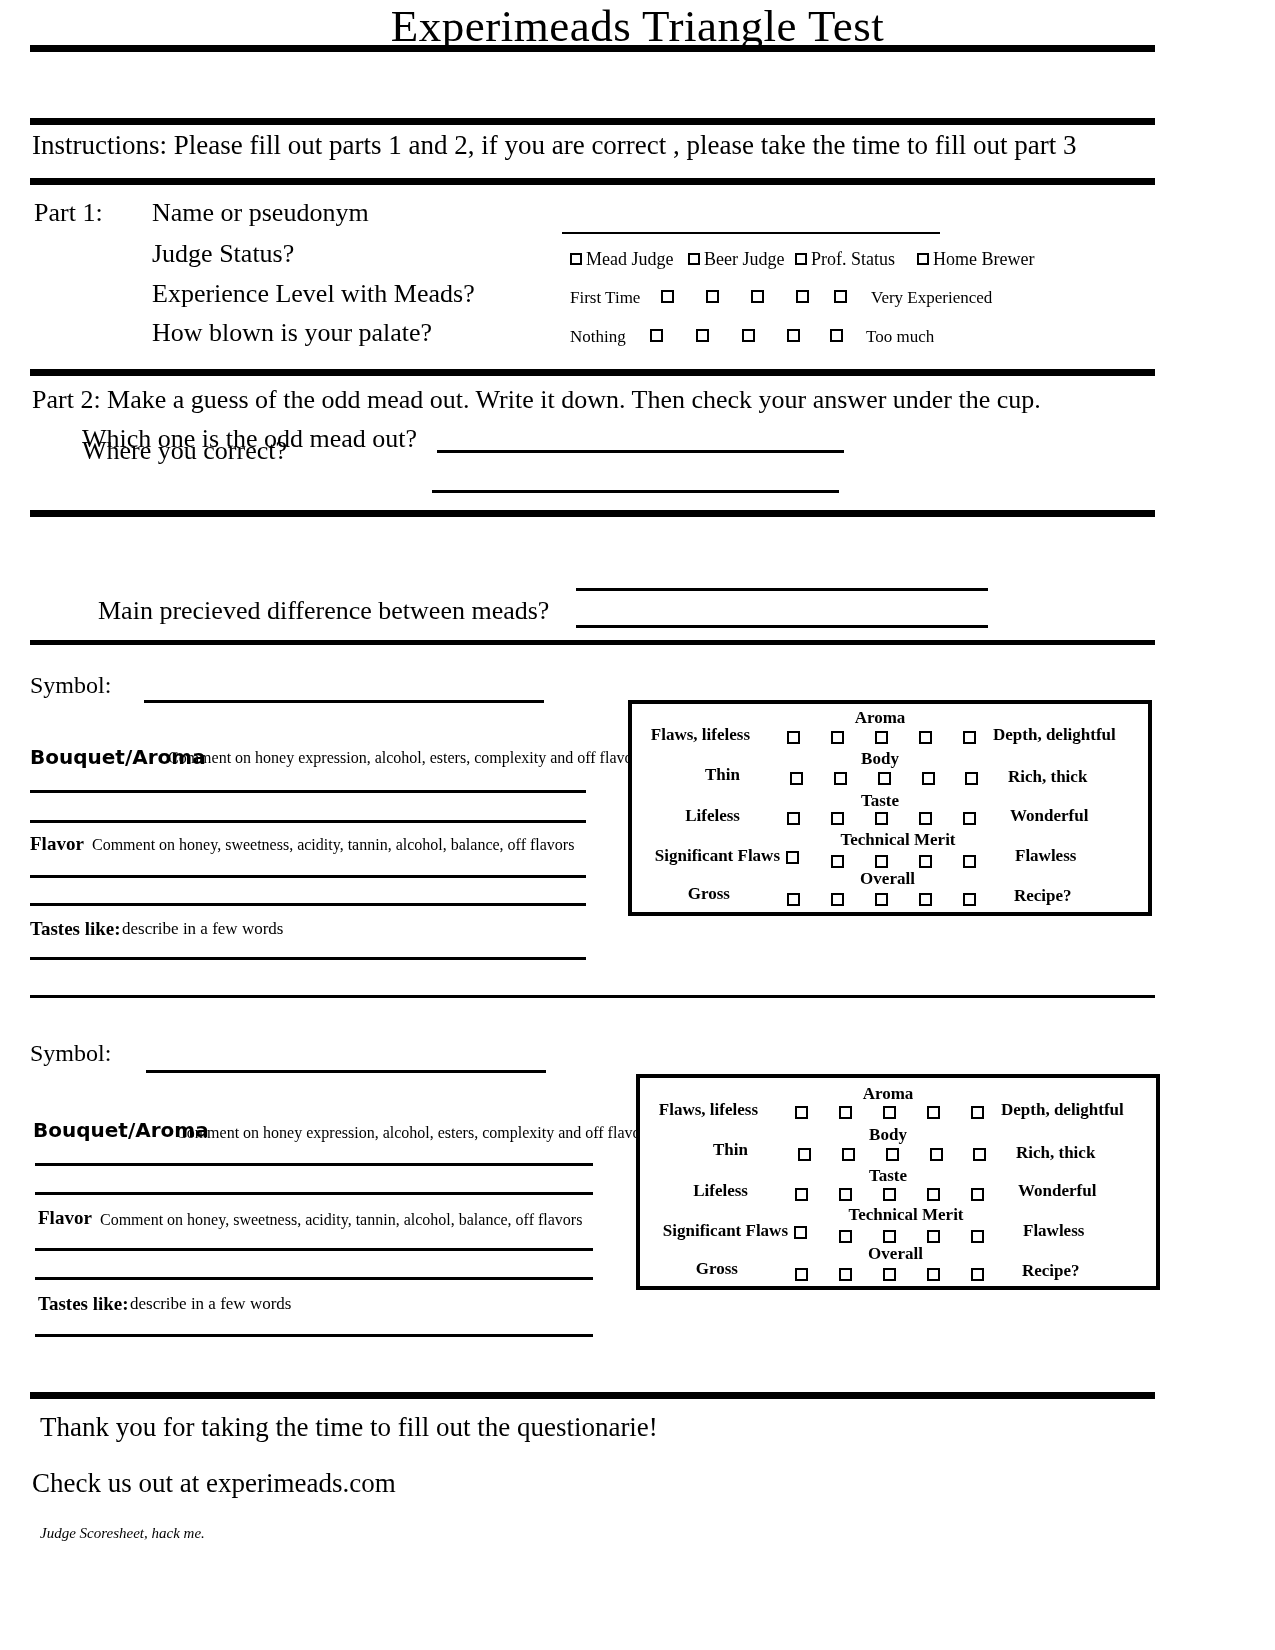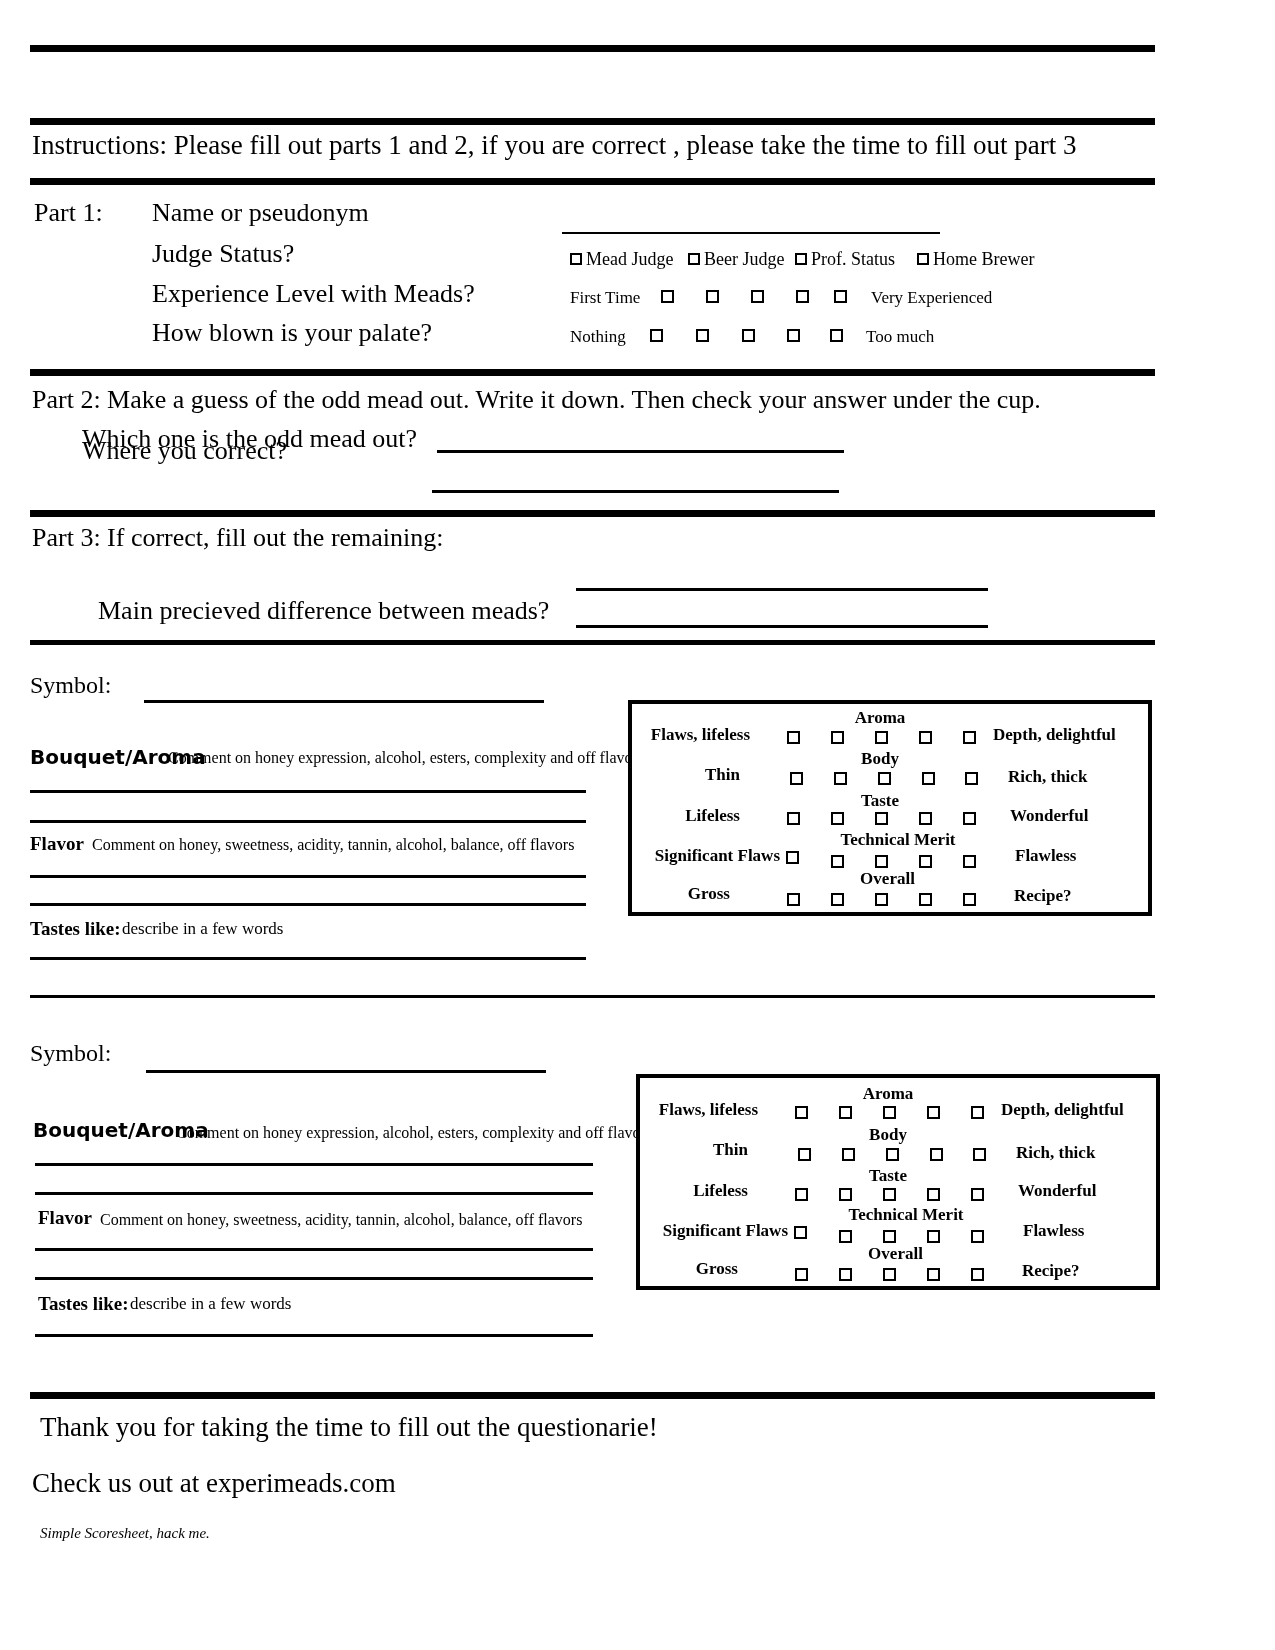--- a/index.html
+++ b/index.html
@@ -163,20 +163,21 @@
     font-style: italic;
     white-space: nowrap;
   }
 </style>
 </head>
 <body>
 
 <div class="page">
 
   <div class="hrule-thick" style="left:30px; top:45px; width:1125px;"></div>
+  <div class="title">Experimeads Triangle Test</div>
   <div class="hrule-thick" style="left:30px; top:118px; width:1125px;"></div>
 
   <div class="instructions" style="left:32px; top:130px;">Instructions: Please fill out parts  1 and 2, if you are correct , please take the time to fill out part 3</div>
 
   <div class="hrule-thick" style="left:30px; top:178px; width:1125px;"></div>
 
   <div class="part-label" style="left:34px; top:198px;">Part 1:</div>
 
   <div class="q-label" style="left:152px; top:198px;">Name or pseudonym</div>
   <div class="blank-line" style="left:562px; top:232px; width:378px; height:2px;"></div>
@@ -219,21 +220,20 @@
   <div class="part-label" style="left:32px; top:385px;">Part 2:  Make a guess of the odd mead out. Write it down. Then check your answer under the cup.</div>
 
   <div class="q-label" style="left:82px; top:424px;">Which one is the odd mead out?</div>
   <div class="blank-line" style="left:437px; top:450px; width:407px;"></div>
 
   <div class="q-label" style="left:82px; top:436px;">Where you correct?</div>
   <div class="blank-line" style="left:432px; top:490px; width:407px;"></div>
 
   <div class="hrule-thick" style="left:30px; top:510px; width:1125px;"></div>
 
-  <div class="part-label" style="left:32px; top:523px;">Part 3: If correct, fill out the remaining:</div>
 
   <div class="blank-line" style="left:576px; top:588px; width:412px;"></div>
 
   <div class="q-label" style="left:98px; top:596px;">Main precieved difference between meads?</div>
   <div class="blank-line" style="left:576px; top:625px; width:412px;"></div>
 
   <div class="hrule-med" style="left:30px; top:640px; width:1125px;"></div>
 
   <div class="symbol-word" style="left:30px; top:672px;">Symbol:</div>
   <div class="blank-line" style="left:144px; top:700px; width:400px;"></div>
@@ -362,15 +362,15 @@
   <div class="cbx" style="left:839px; top:1268px;"></div>
   <div class="cbx" style="left:883px; top:1268px;"></div>
   <div class="cbx" style="left:927px; top:1268px;"></div>
   <div class="cbx" style="left:971px; top:1268px;"></div>
   <div class="sb-right" style="left:1022px; top:1261px;">Recipe?</div>
 
   <div class="hrule-thick" style="left:30px; top:1392px; width:1125px;"></div>
 
   <div class="thanks" style="left:40px; top:1412px;">Thank you for taking the time to fill out the questionarie!</div>
   <div class="thanks" style="left:32px; top:1468px;">Check us out at experimeads.com</div>
-  <div class="fineprint" style="left:40px; top:1525px;">Simple Scoresheet, hack me.</div>
+  <div class="fineprint" style="left:40px; top:1525px;">Judge Scoresheet, hack me.</div>
 
 </div>
 
 </body></html>

